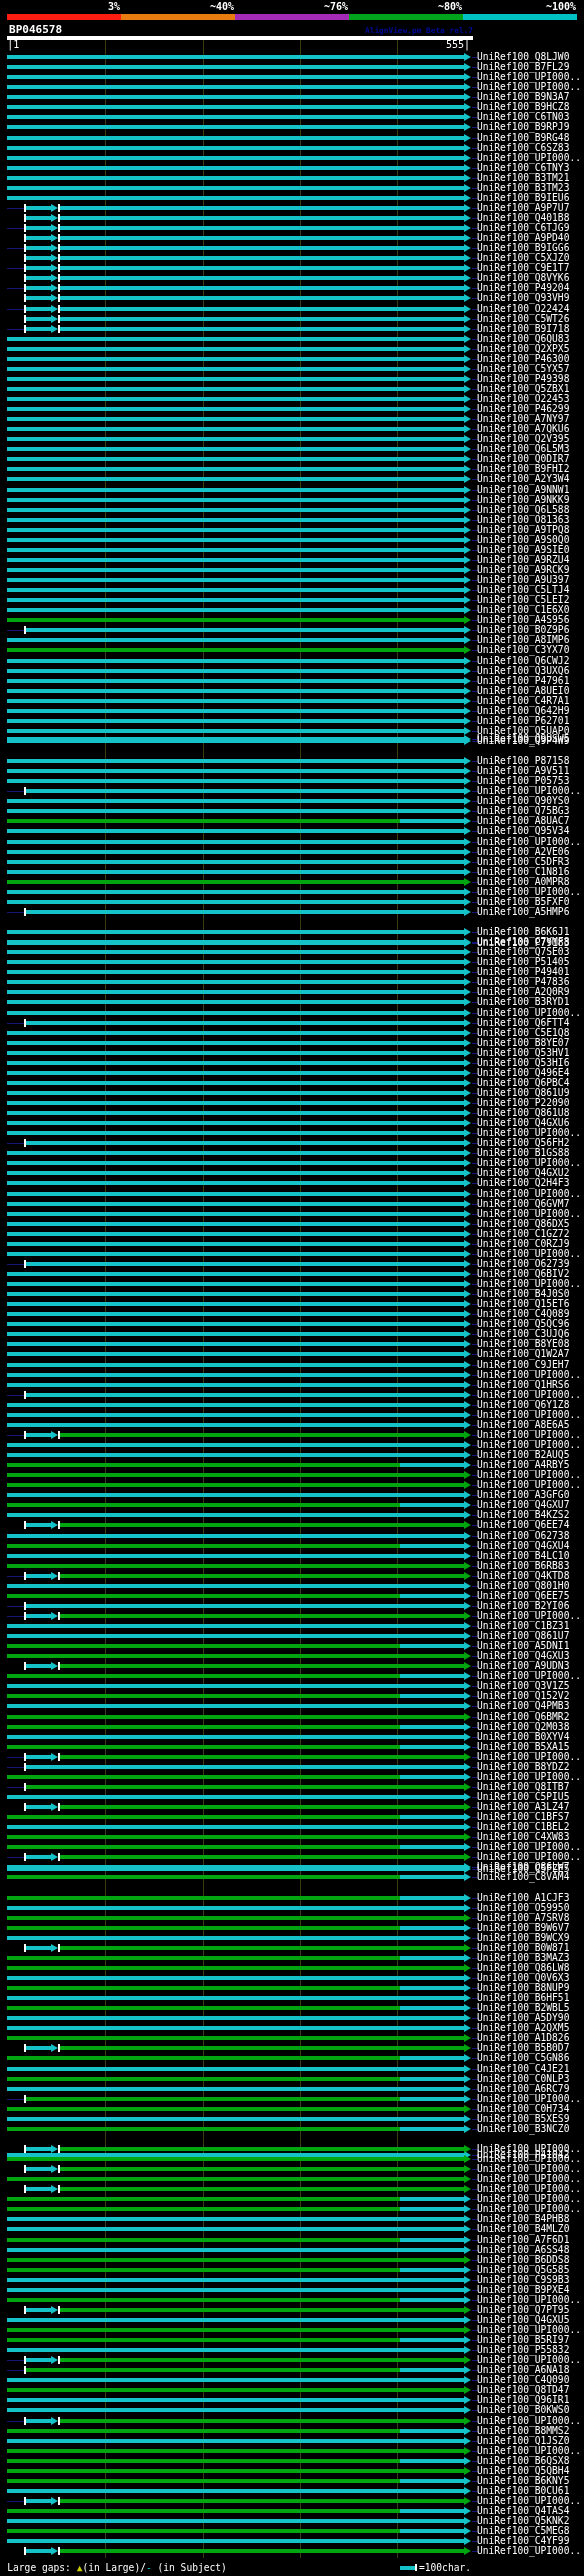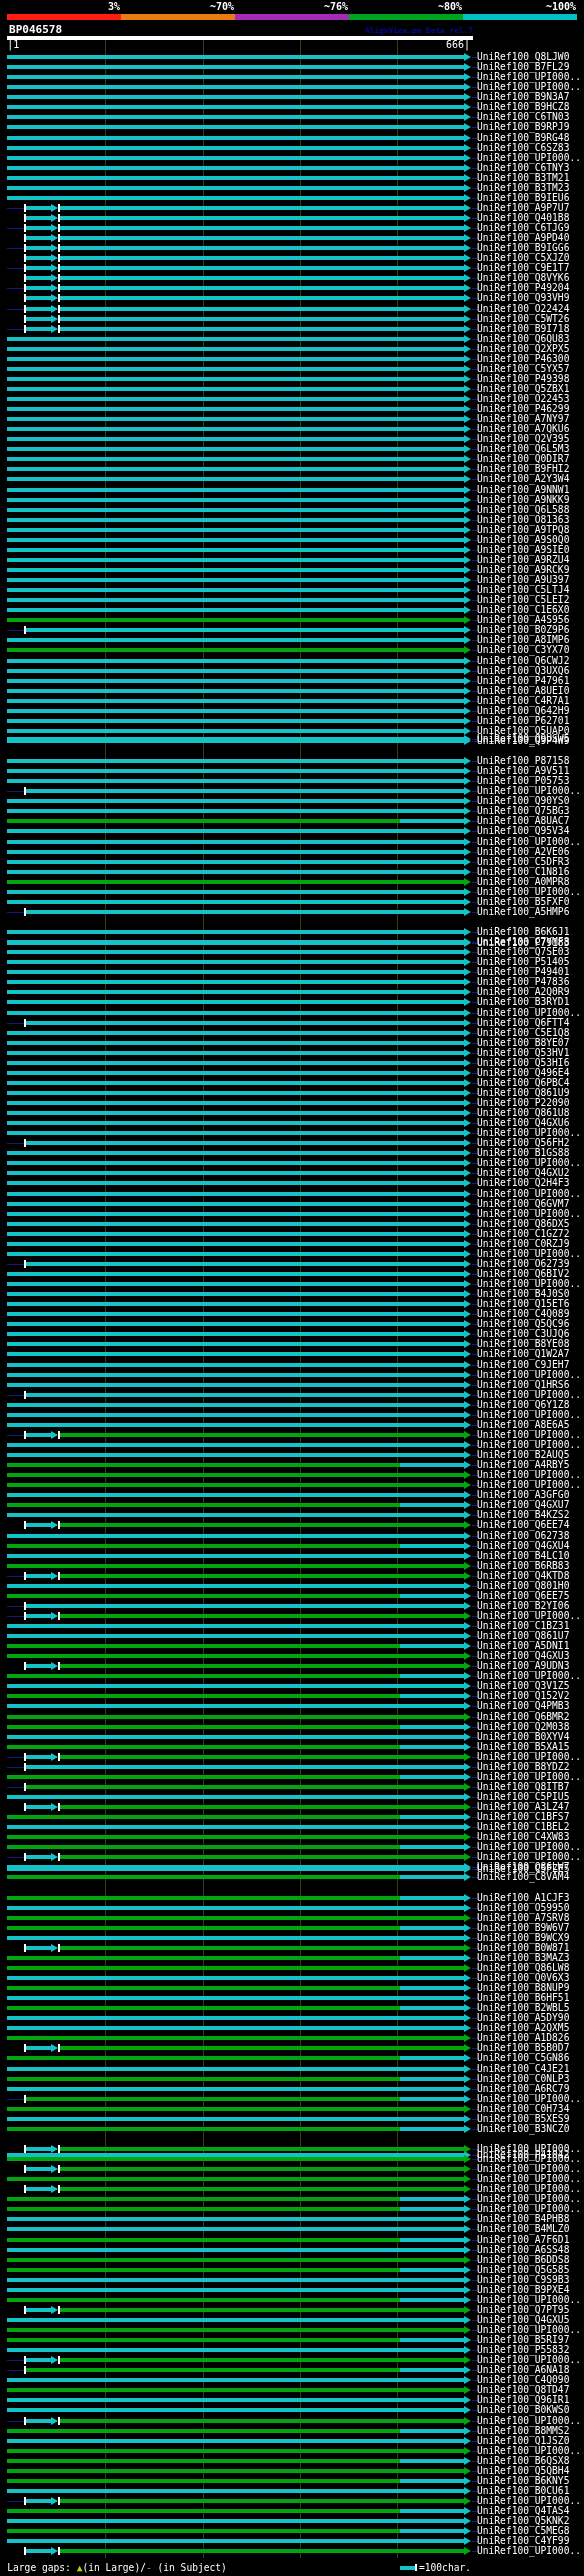--- a/index.html
+++ b/index.html
@@ -30,34 +30,34 @@
 </style>
 </head>
 <body>
 
 <div id="stage">
 
   <div id="scalebar">
       <div class="scale-seg" style="left: 7.3px; width: 114px; background: rgb(255, 28, 16);"></div>
       <div class="scale-label" style="left: 56px;">3%</div>
       <div class="scale-seg" style="left: 121px; width: 114px; background: rgb(232, 124, 16);"></div>
-      <div class="scale-label" style="left: 170px;">~70%</div>
+      <div class="scale-label" style="left: 170px;">~40%</div>
       <div class="scale-seg" style="left: 235px; width: 114px; background: rgb(163, 43, 181);"></div>
       <div class="scale-label" style="left: 284px;">~76%</div>
       <div class="scale-seg" style="left: 349px; width: 114px; background: rgb(0, 164, 28);"></div>
       <div class="scale-label" style="left: 398px;">~80%</div>
       <div class="scale-seg" style="left: 463px; width: 114px; background: rgb(0, 194, 194);"></div>
       <div class="scale-label" style="left: 512px;">~100%</div>
     </div>
 
   <div id="query-id">BP046578</div>
   <div id="watermark">AlignView.pm Beta rel.7</div>
   <div id="ruler"></div>
   <div class="ruler-num" style="left:7.3px;">|1</div>
-  <div class="ruler-num" style="left:446px;">666|</div>
+  <div class="ruler-num" style="left:446px;">555|</div>
 
   <div class="gridline" style="left:105px;"></div>
   <div class="gridline" style="left:203px;"></div>
   <div class="gridline" style="left:300px;"></div>
   <div class="gridline" style="left:397px;"></div>
 
   <div id="rows">
       <div class="row" style="top: 52px;">
         <div class="seg" style="left: 7.3px; width: 457px; background: rgb(21, 194, 200);"></div>
         <div class="arrow" style="left: 464px; border-left: 7.3px solid rgb(21, 194, 200);"></div>

